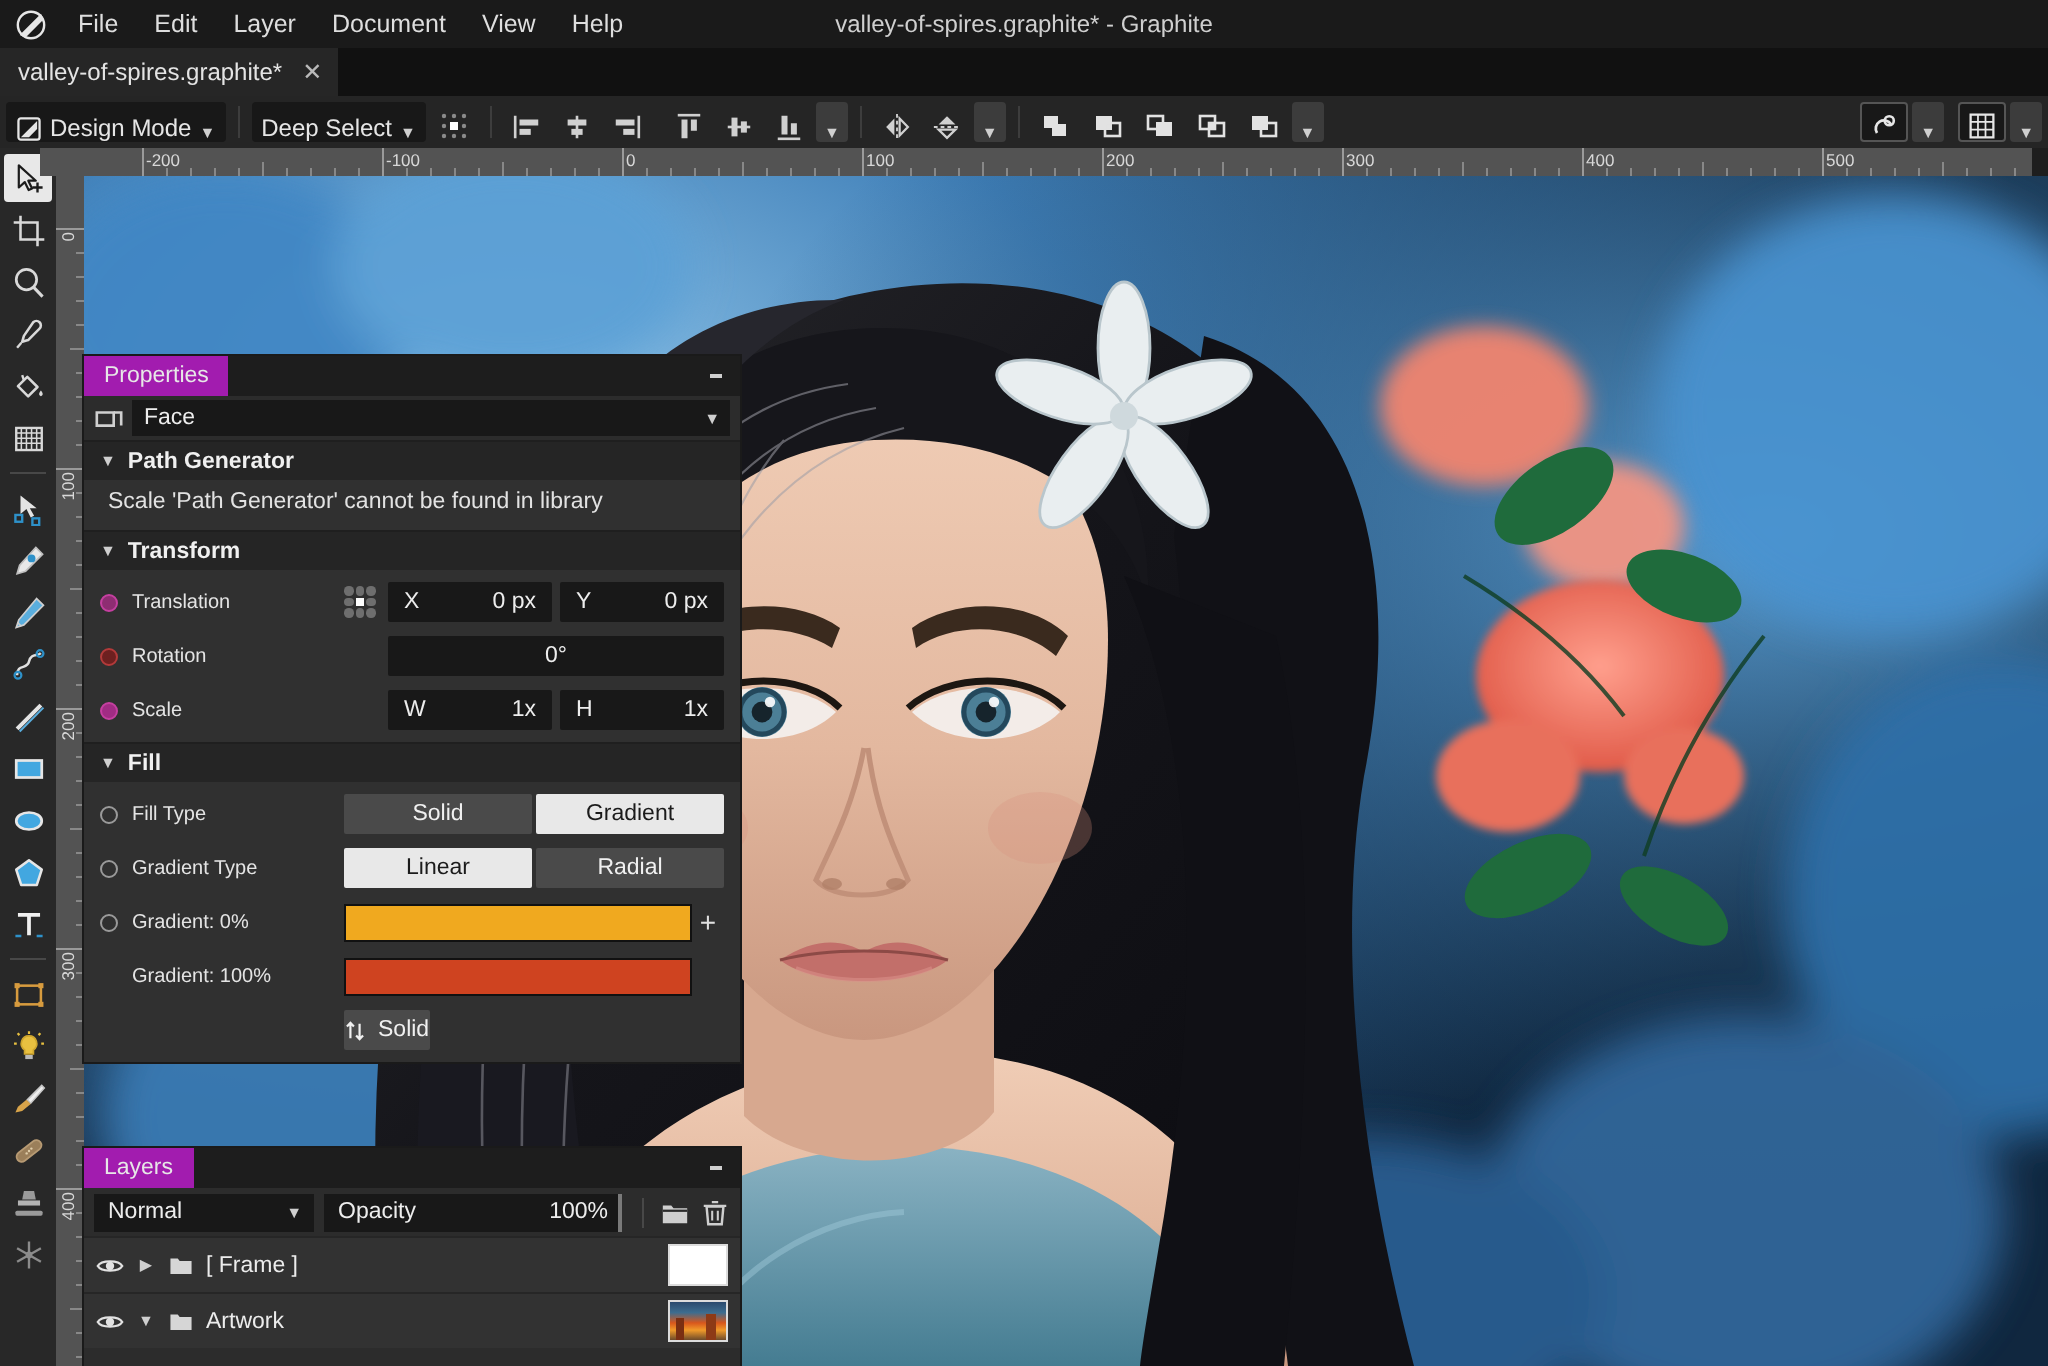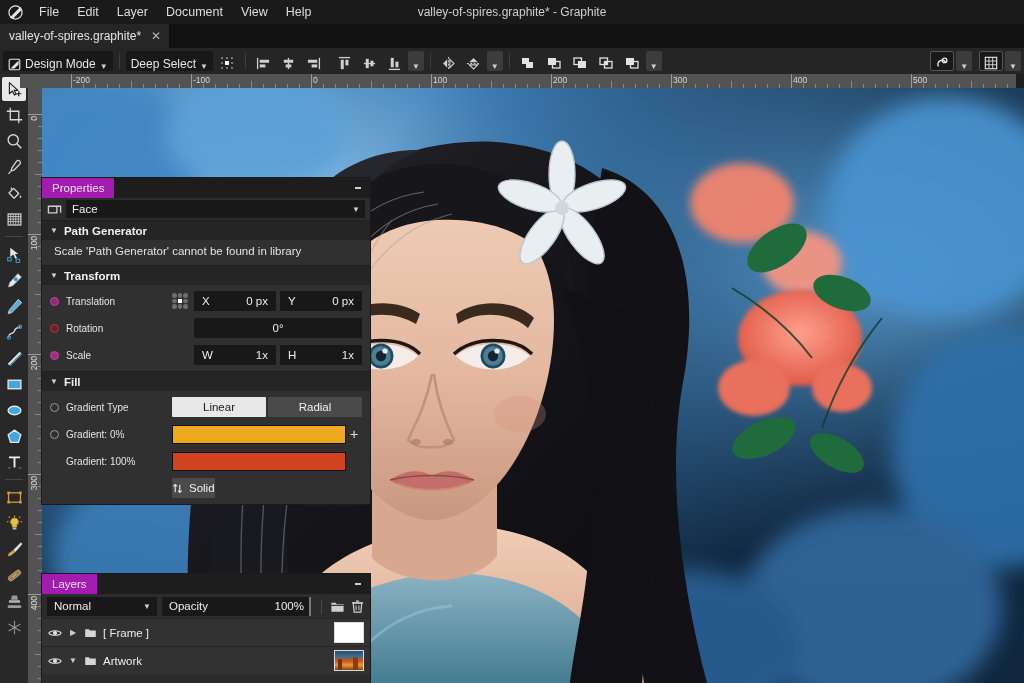--- a/index.html
+++ b/index.html
@@ -945,20 +945,30 @@
           <span>1x</span>
         </div>
       </div>
     </div>
 
     <div class="sec-head">
       <span class="chev">▼</span>
       <span>Fill</span>
     </div>
     <div class="sec-body">
+      <div class="prow">
+        <div class="plabel">
+          <span class="dot hollow"></span>
+          <span>Fill Type</span>
+        </div>
+        <div class="seg">
+          <div class="segbtn">Solid</div>
+          <div class="segbtn on">Gradient</div>
+        </div>
+      </div>
 
       <div class="prow">
         <div class="plabel">
           <span class="dot hollow"></span>
           <span>Gradient Type</span>
         </div>
         <div class="seg">
           <div class="segbtn on">Linear</div>
           <div class="segbtn">Radial</div>
         </div>

